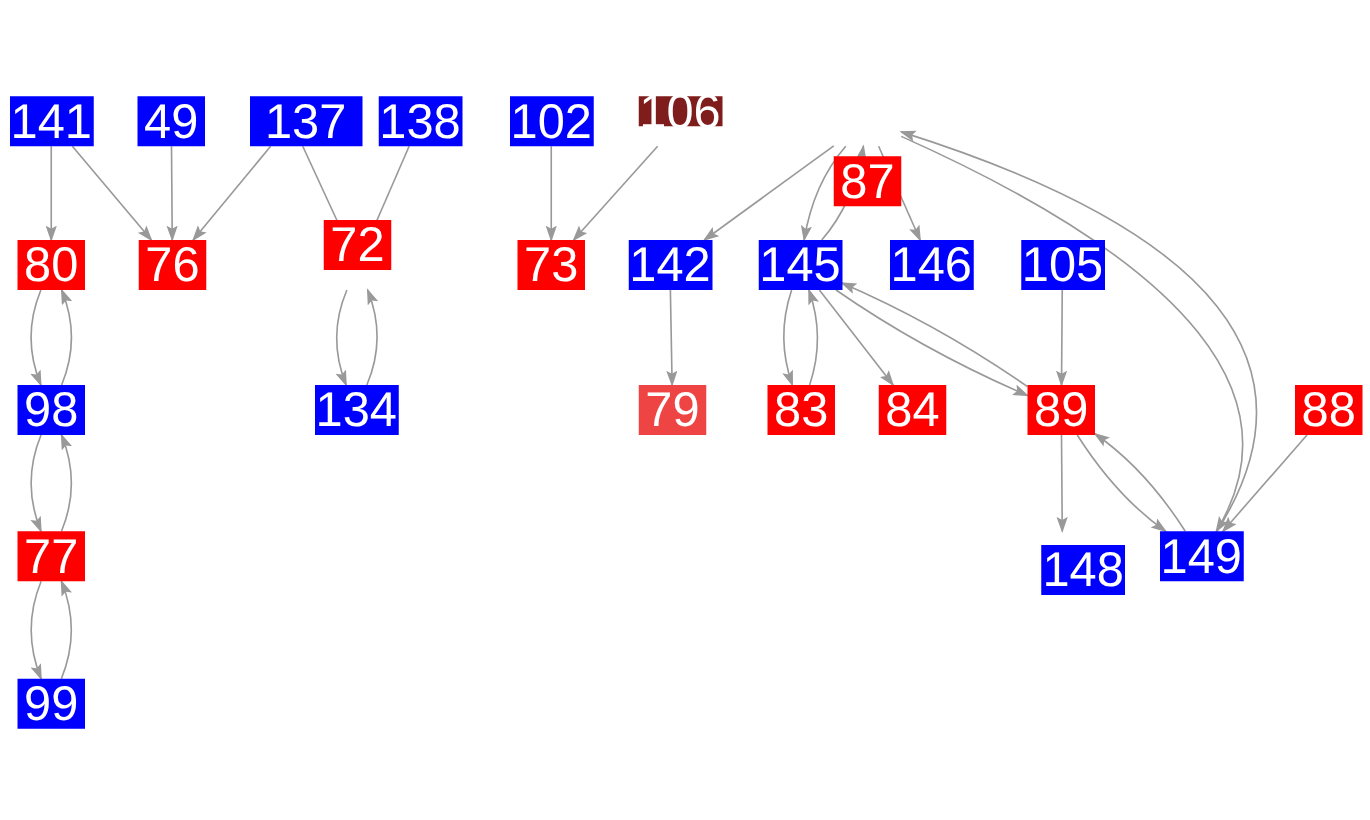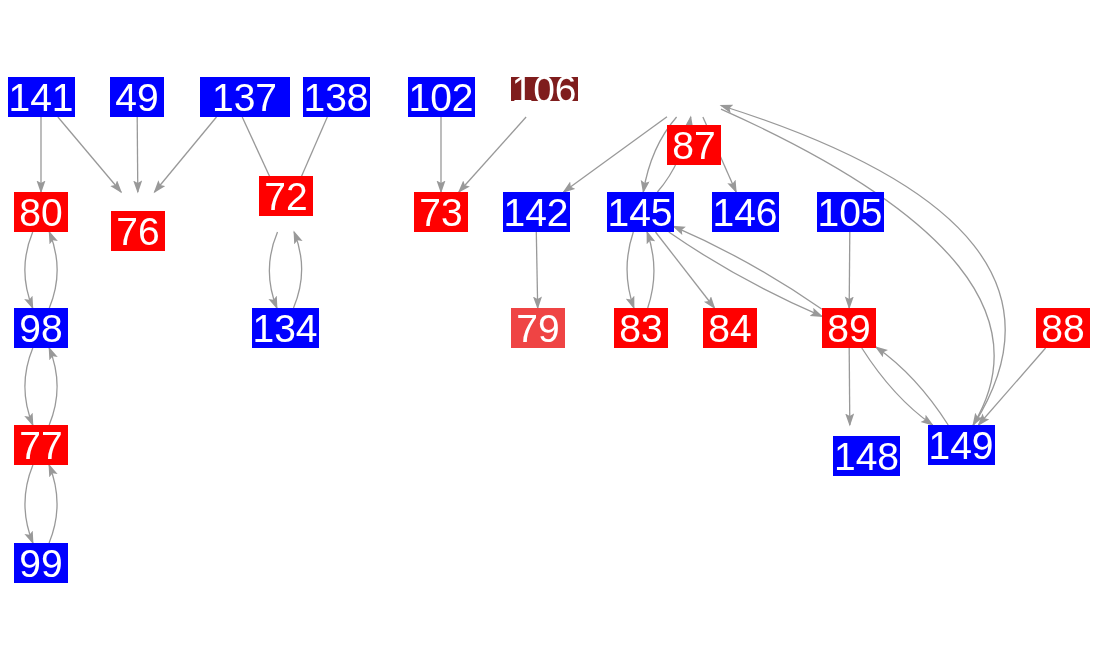--- a/index.html
+++ b/index.html
@@ -93,21 +93,21 @@
   </svg>
   <div id="node-layer">
       <div class="node" style="left: 7.5px; top: 77px; width: 67px; height: 40px; background: rgb(0, 0, 255); color: rgb(255, 255, 255);">141</div>
       <div class="node" style="left: 110px; top: 77px; width: 54px; height: 40px; background: rgb(0, 0, 255); color: rgb(255, 255, 255);">49</div>
       <div class="node" style="left: 199.5px; top: 77px; width: 90px; height: 40px; background: rgb(0, 0, 255); color: rgb(255, 255, 255);">137</div>
       <div class="node" style="left: 302.5px; top: 77px; width: 67px; height: 40px; background: rgb(0, 0, 255); color: rgb(255, 255, 255);">138</div>
       <div class="node" style="left: 407.5px; top: 77px; width: 67px; height: 40px; background: rgb(0, 0, 255); color: rgb(255, 255, 255);">102</div>
       <div class="node" style="left: 510.5px; top: 77px; width: 67px; height: 24px; background: #7f1d1d; color: rgb(255, 255, 255);">106</div>
       <div class="node" style="left: 667px; top: 77px; width: 54px; height: 40px; background: rgb(255, 0, 0); color: rgb(255, 255, 255); margin-top: 48px;">87</div>
       <div class="node" style="left: 14px; top: 192px; width: 54px; height: 40px; background: rgb(255, 0, 0); color: rgb(255, 255, 255);">80</div>
-      <div class="node" style="left: 111px; top: 192px; width: 54px; height: 40px; background: rgb(255, 0, 0); color: rgb(255, 255, 255); margin-top: 19px;">76</div>
+      <div class="node" style="left: 111px; top: 192px; width: 54px; height: 40px; background: rgb(255, 0, 0); color: rgb(255, 255, 255);">76</div>
       <div class="node" style="left: 259px; top: 176px; width: 54px; height: 40px; background: rgb(255, 0, 0); color: rgb(255, 255, 255);">72</div>
       <div class="node" style="left: 414px; top: 192px; width: 54px; height: 40px; background: rgb(255, 0, 0); color: rgb(255, 255, 255);">73</div>
       <div class="node" style="left: 502.5px; top: 192px; width: 67px; height: 40px; background: rgb(0, 0, 255); color: rgb(255, 255, 255);">142</div>
       <div class="node" style="left: 606.5px; top: 192px; width: 67px; height: 40px; background: rgb(0, 0, 255); color: rgb(255, 255, 255);">145</div>
       <div class="node" style="left: 711.5px; top: 192px; width: 67px; height: 40px; background: rgb(0, 0, 255); color: rgb(255, 255, 255);">146</div>
       <div class="node" style="left: 816.5px; top: 192px; width: 67px; height: 40px; background: rgb(0, 0, 255); color: rgb(255, 255, 255);">105</div>
       <div class="node" style="left: 14px; top: 308px; width: 54px; height: 40px; background: rgb(0, 0, 255); color: rgb(255, 255, 255);">98</div>
       <div class="node" style="left: 251.5px; top: 308px; width: 67px; height: 40px; background: rgb(0, 0, 255); color: rgb(255, 255, 255);">134</div>
       <div class="node" style="left: 511px; top: 308px; width: 54px; height: 40px; background: #ef4444; color: rgb(255, 255, 255);">79</div>
       <div class="node" style="left: 614px; top: 308px; width: 54px; height: 40px; background: rgb(255, 0, 0); color: rgb(255, 255, 255);">83</div>

